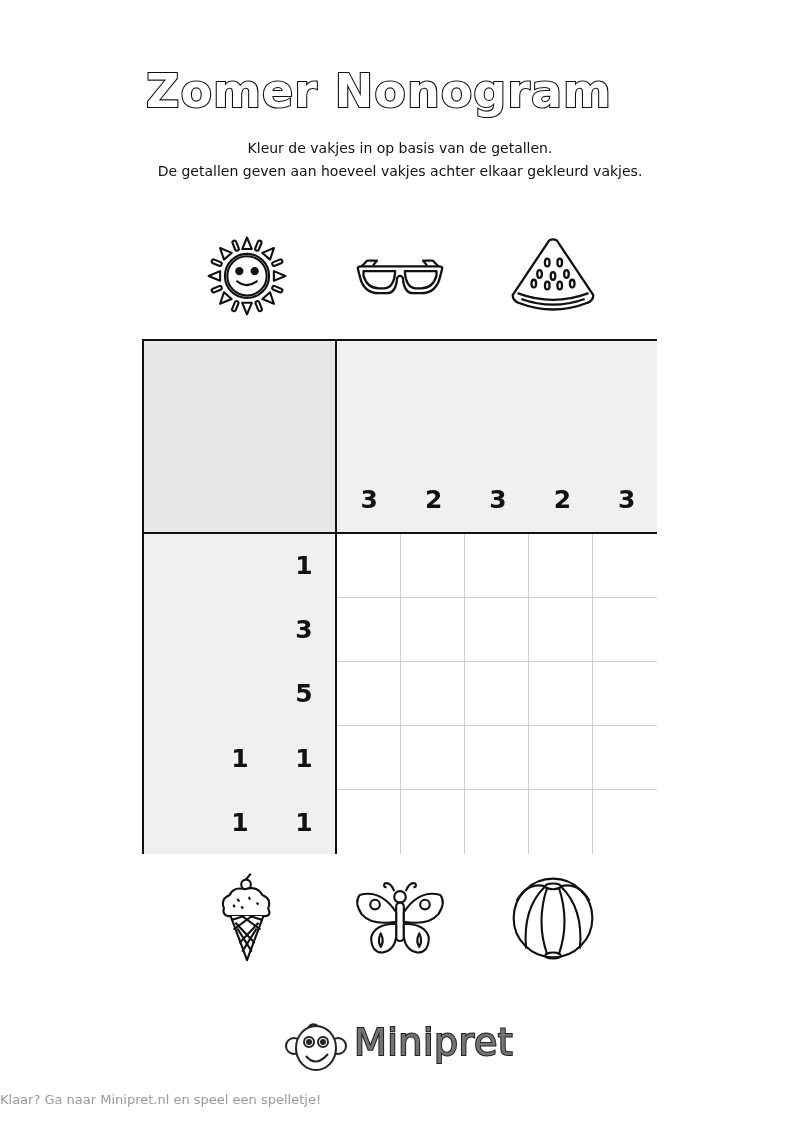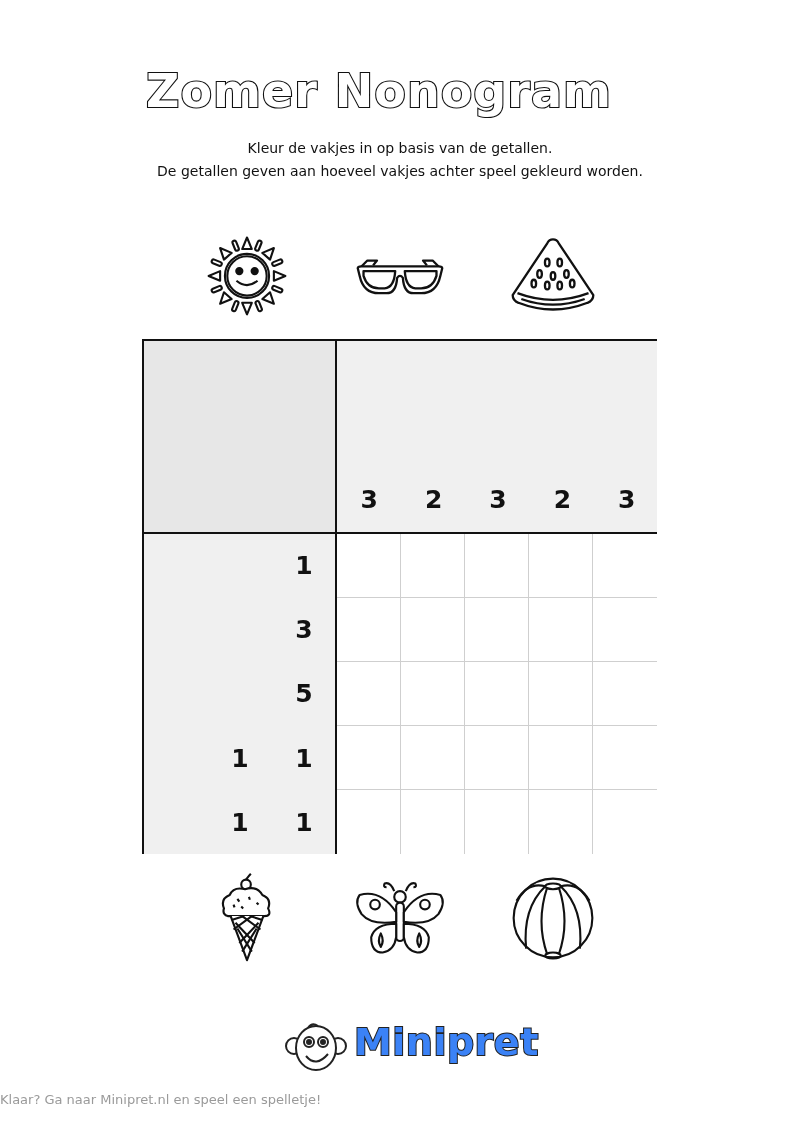--- a/index.html
+++ b/index.html
@@ -17,31 +17,31 @@
   .icon-box svg { width:100%; height:100%; }
   .puzzle { position:absolute; left:142px; top:339px; width:515px; height:515px; border:2px solid #111; box-sizing:border-box; }
   .corner { position:absolute; left:0; top:0; width:193px; height:193px; background:#e7e7e7; border-right:2px solid #111; border-bottom:2px solid #111; box-sizing:border-box; }
   .col-clues { position:absolute; left:193px; top:0; width:320px; height:193px; background:#f0f0f0; border-bottom:2px solid #111; box-sizing:border-box; }
   .row-clues { position:absolute; left:0; top:193px; width:193px; height:320px; background:#f0f0f0; border-right:2px solid #111; box-sizing:border-box; }
   .col-clue { position:absolute; bottom:18px; width:64.4px; text-align:center; font-weight:bold; font-size:25px; }
   .row-clue-num { position:absolute; font-weight:bold; font-size:25px; width:30px; text-align:center; }
   .grid { position:absolute; left:193px; top:193px; width:320px; height:320px; background:#fff; }
   .cell { position:absolute; box-sizing:border-box; border-right:1.5px solid #cfcfcf; border-bottom:1.5px solid #cfcfcf; background:#fff; }
   .logo { position:absolute; left:284px; top:1018px; width:230px; height:60px; }
-  .logo-text { position:absolute; left:70px; top:2px; font-family:"DejaVu Sans", sans-serif; font-weight:bold; font-size:38px; color:#3b82f6; -webkit-text-stroke:2px #222; paint-order:stroke fill; letter-spacing:0.5px; }
+  .logo-text { position:absolute; left:70px; top:2px; font-family:"DejaVu Sans", sans-serif; font-weight:normal; font-size:38px; color:#737373; -webkit-text-stroke:2px #222; paint-order:stroke fill; letter-spacing:0.5px; }
   .footer { position:absolute; left:0; top:1092px; width:800px; text-align:left; font-size:13px; color:#9a9a9a; }
 </style>
 </head>
 <body>
 
 <div class="title">Zomer Nonogram</div>
 
 <div class="instructions">
   <div>Kleur de vakjes in op basis van de getallen.</div>
-  <div>De getallen geven aan hoeveel vakjes achter speel gekleurd worden.</div>
+  <div>De getallen geven aan hoeveel vakjes achter elkaar gekleurd vakjes.</div>
 </div>
 
 <div class="icon-box" style="left:199px; top:226px;">
   <svg viewBox="0 0 100 100" fill="none" stroke="#111" stroke-width="2.2" stroke-linejoin="round">
     <circle cx="50" cy="52" r="23" fill="#fff"></circle>
     <circle cx="50" cy="52" r="20.5"></circle>
     <circle cx="42" cy="47" r="3.2" fill="#111"></circle>
     <circle cx="58" cy="47" r="3.2" fill="#111"></circle>
     <path d="M39 57 Q50 66 61 57"></path>
     <polygon points="50,12 45,24 55,24" fill="#fff"></polygon>

